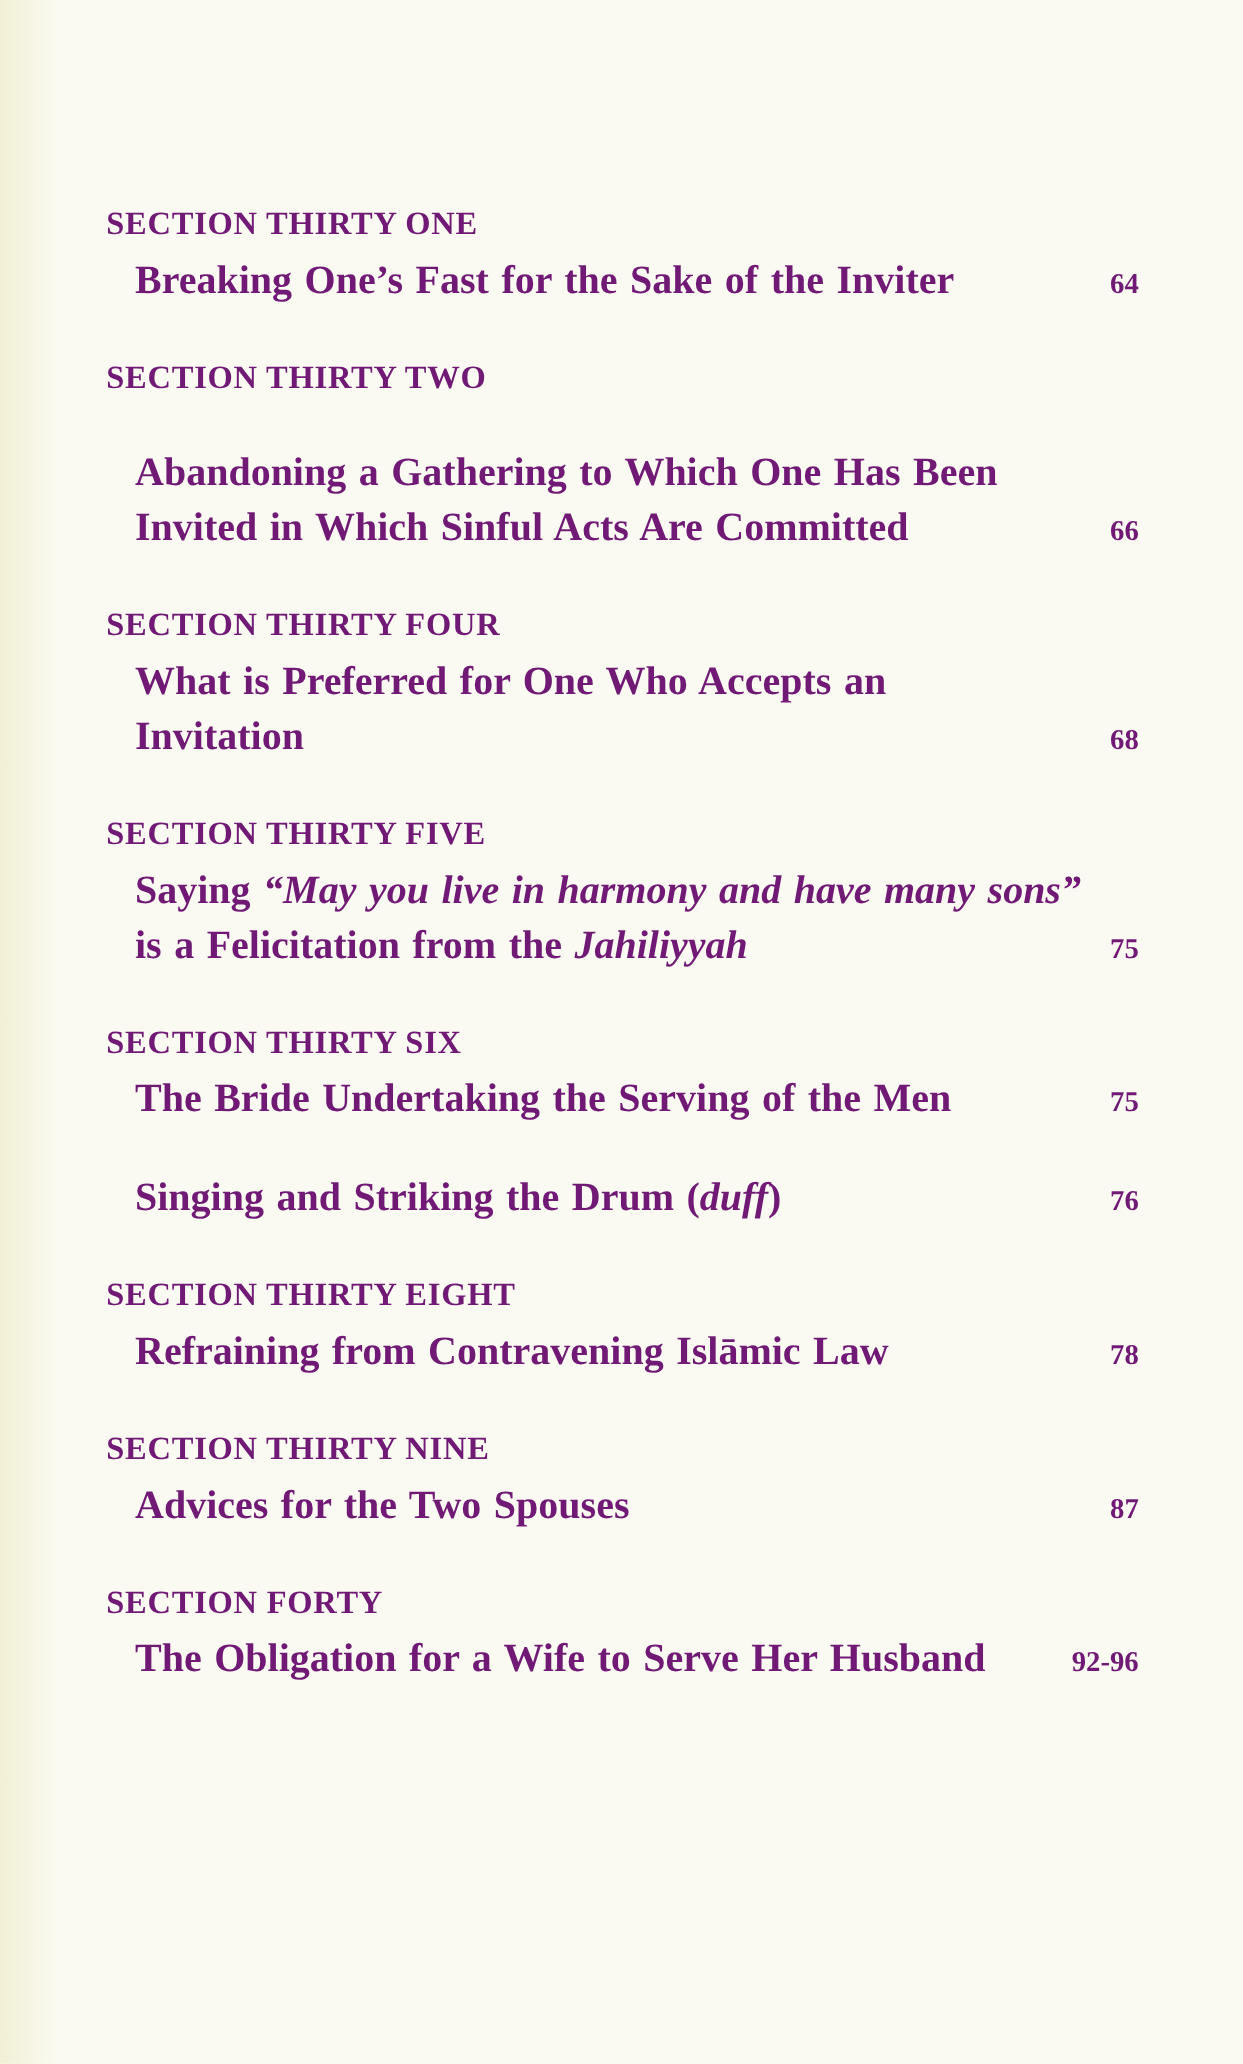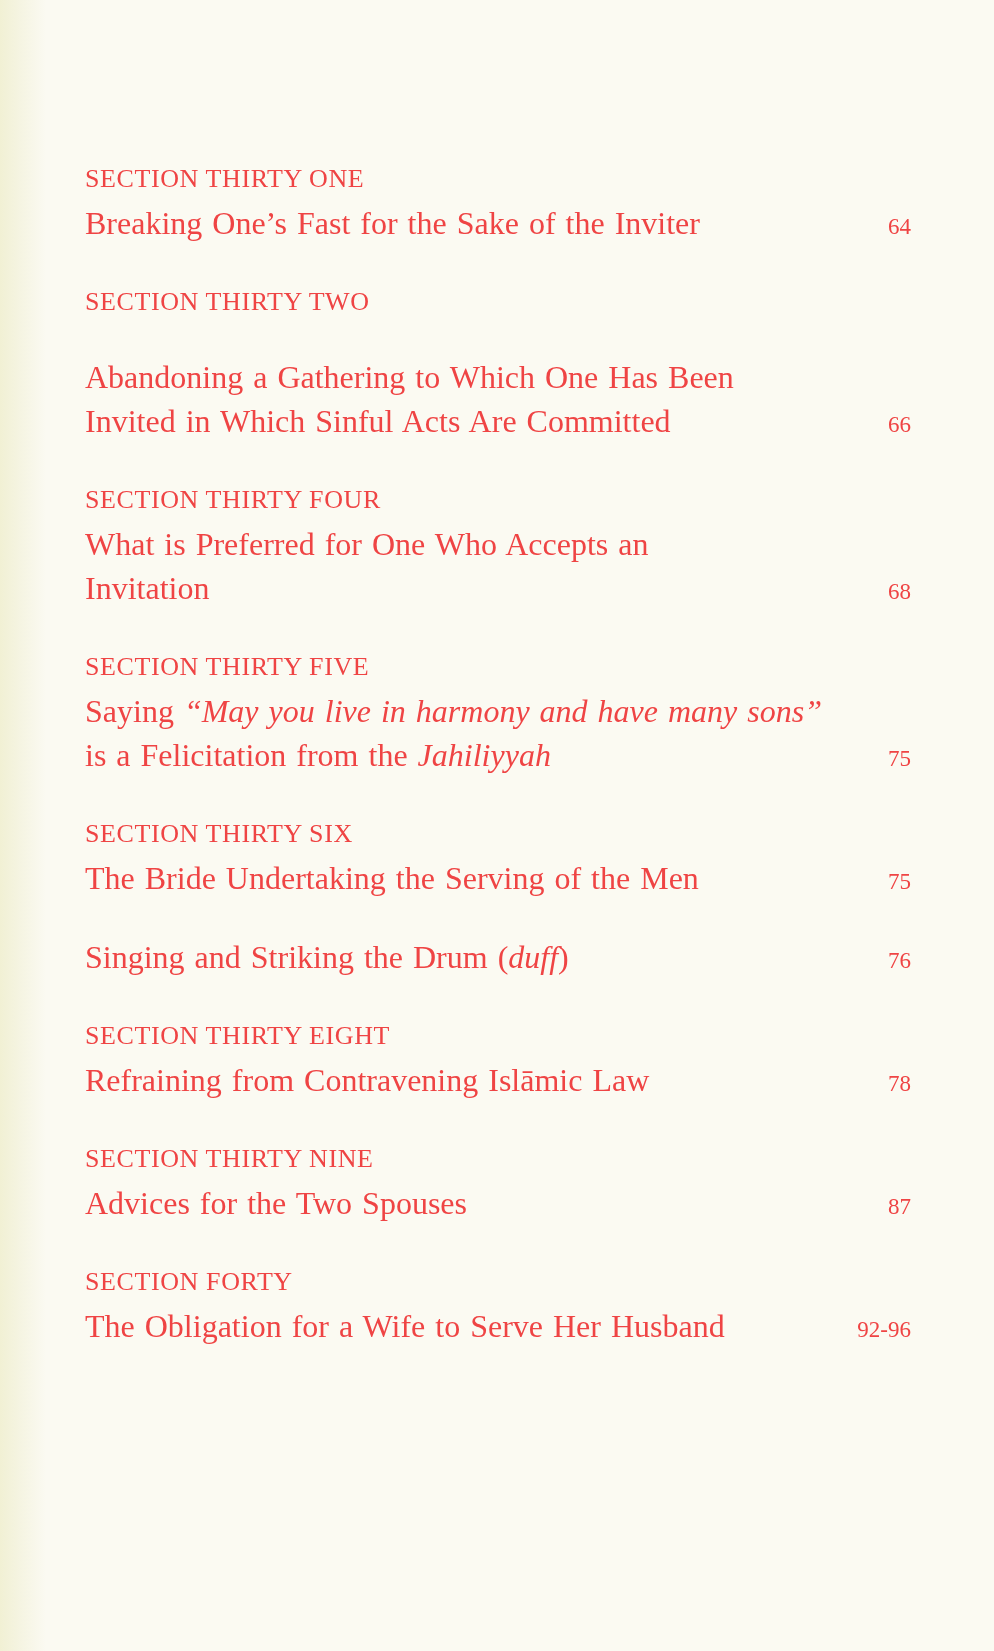--- a/index.html
+++ b/index.html
@@ -20,38 +20,40 @@
     left: 0; top: 0; bottom: 0;
     width: 46px;
     background: linear-gradient(to right, #f1f0d4 0%, #f5f4e2 45%, rgba(251,250,242,0) 100%);
     pointer-events: none;
   }
   .toc {
     position: absolute;
     left: 85px;
     top: 157px;
     width: 826px;
-    color: #ef4444;
+    color: #701a75;
+    font-weight: bold;
   }
   .entry {
     margin-bottom: 31px;
   }
   .heading {
     font-size: 26px;
     line-height: 44px;
     letter-spacing: 0.6px;
     white-space: nowrap;
   }
   .line {
     display: flex;
     justify-content: space-between;
     align-items: baseline;
     font-size: 32px;
     line-height: 44px;
     word-spacing: 2px;
+    margin-left: 23px;
   }
   .line .text {
     white-space: nowrap;
   }
   .line .page {
     font-size: 23px;
     margin-left: 20px;
   }
   em {
     font-style: italic;

